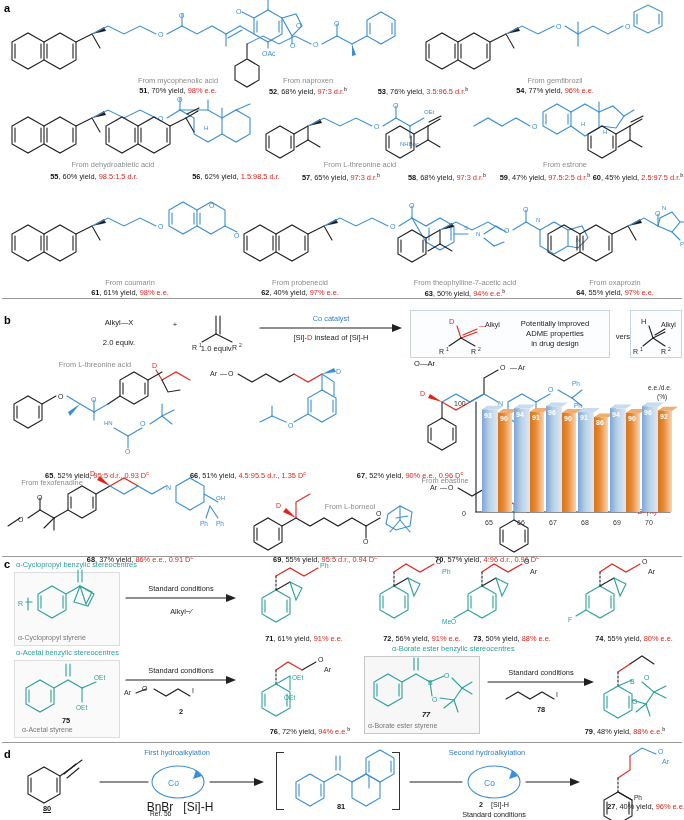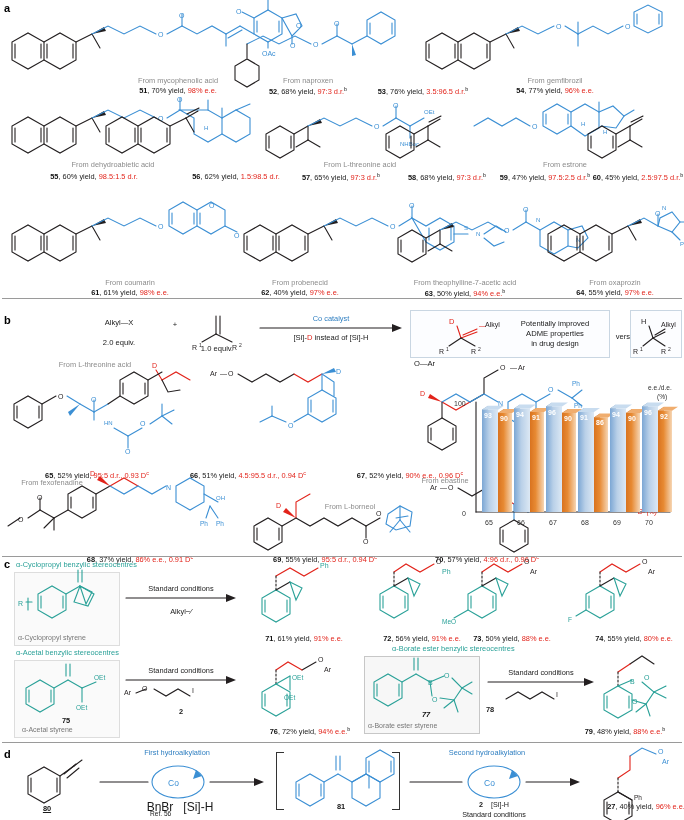--- a/index.html
+++ b/index.html
@@ -625,21 +625,21 @@
     <path class="bl" d="M182 34 L192 42"></path>
   </svg>
 
   <div class="cap" style="position:absolute;left:30px;top:58px;width:130px;">
     <span class="from">From L-threonine acid</span>
   </div>
   <div class="cap" style="position:absolute;left:22px;top:168px;width:150px;">
     <span class="num">65</span>, <span>52% yield,</span> <span class="red">95:5 d.r., 0.93 D</span><sup class="red">c</sup>
   </div>
   <div class="cap" style="position:absolute;left:168px;top:168px;width:160px;">
-    <span class="num">66</span>, <span>51% yield,</span> <span class="red">4.5:95.5 d.r., 0.94 D</span><sup class="red">c</sup>
+    <span class="num">66</span>, <span>51% yield,</span> <span class="red">4.5:95.5 d.r., 1.35 D</span><sup class="red">c</sup>
   </div>
   <div class="cap" style="position:absolute;left:390px;top:152px;width:110px;margin-top:22px;">
     <span class="from">From ebastine</span>
   </div>
   <div class="cap" style="position:absolute;left:330px;top:168px;width:160px;">
     <span class="num">67</span>, <span>52% yield,</span> <span class="red">90% e.e., 0.96 D</span><sup class="red">c</sup>
   </div>
 
   <svg class="struct" style="left:4px;top:180px;" width="230" height="90">
     <path class="bk" d="M4 44 L16 36"></path>
@@ -1045,21 +1045,21 @@
   <div style="position:absolute;left:486px;top:110px;width:110px;">
     <div class="lbl" style="text-align:center;font-size:7.4px;">Standard conditions</div>
     <svg width="110" height="10">
       <path class="bk" d="M2 5 L98 5" stroke-width="1.3"></path>
         <path class="fbk" d="M98 1 L108 5 L98 9 Z"></path>
     </svg>
     <svg width="110" height="18">
       <path class="bk" d="M20 12 L32 5 L44 12 L56 5 L68 12"></path>
       <text class="fbk" x="70" y="10" font-size="7">I</text>
     </svg>
-    <div class="lbl" style="text-align:left;font-size:7.4px;font-weight:bold;">78</div>
+    <div class="lbl" style="text-align:center;font-size:7.4px;font-weight:bold;">78</div>
   </div>
 
   <svg class="struct" style="left:596px;top:96px;" width="90" height="74">
     <path class="bk" d="M34 10 L46 2 L58 10"></path>
     <path class="rd" d="M22 18 L34 10"></path>
     <path class="bk" d="M22 18 L22 32" stroke-dasharray="2,2"></path>
     <g class="tl">
       <path d="M8 40 L8 56 L22 64 L36 56 L36 40 L22 32 Z"></path>
       <path d="M11 42 L11 54"></path>
         <path d="M33 42 L33 54"></path>

